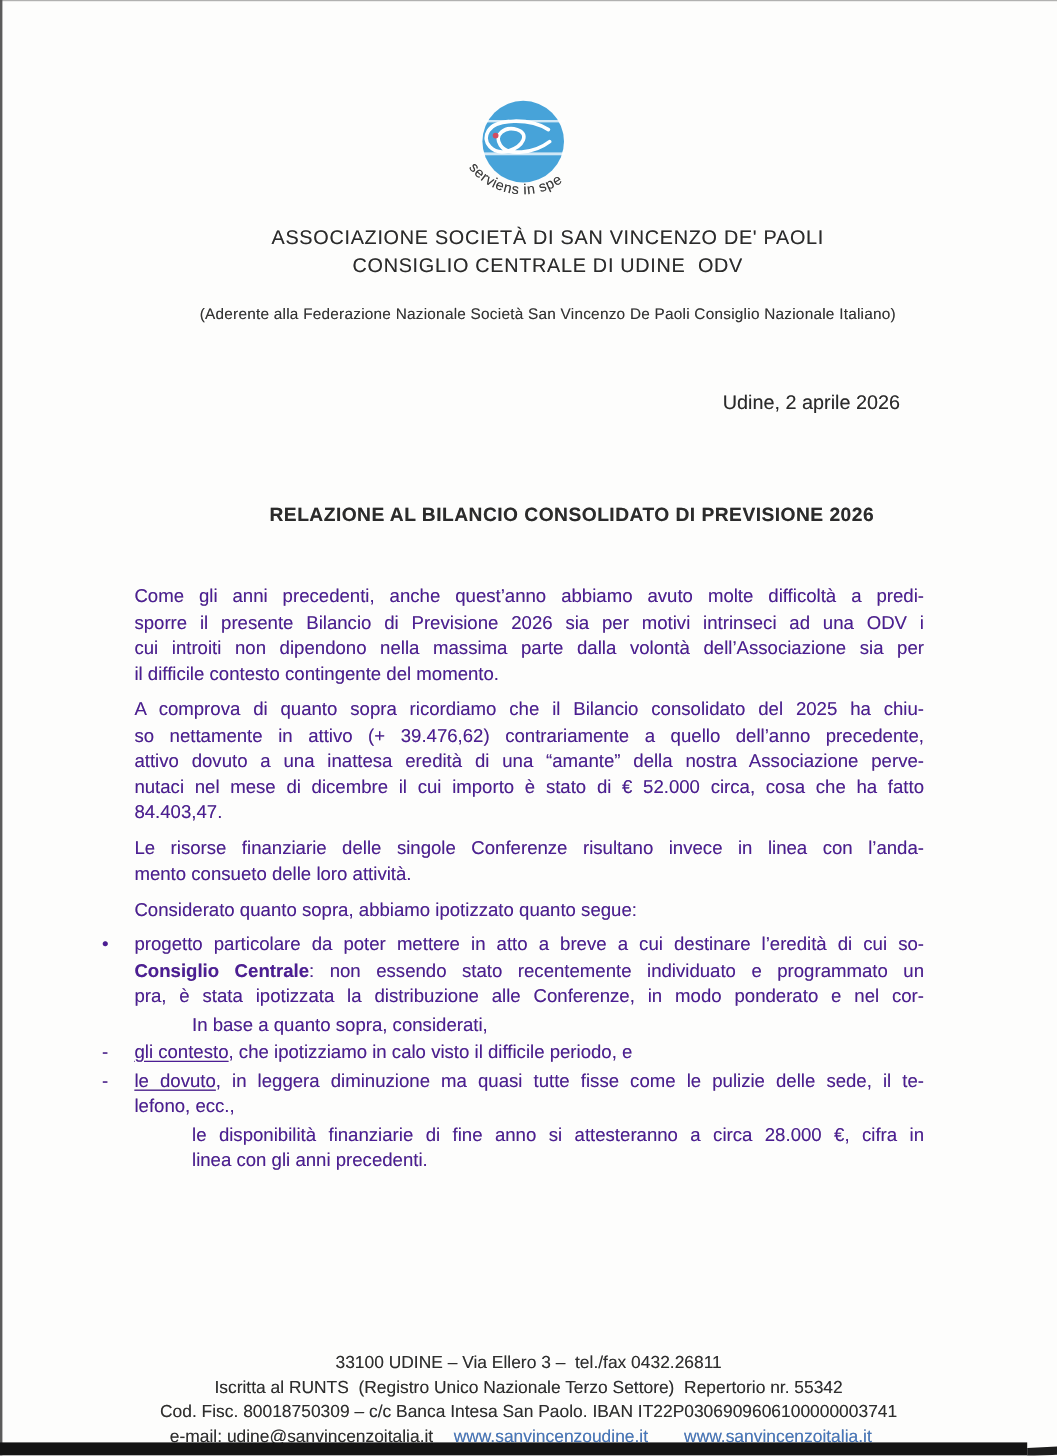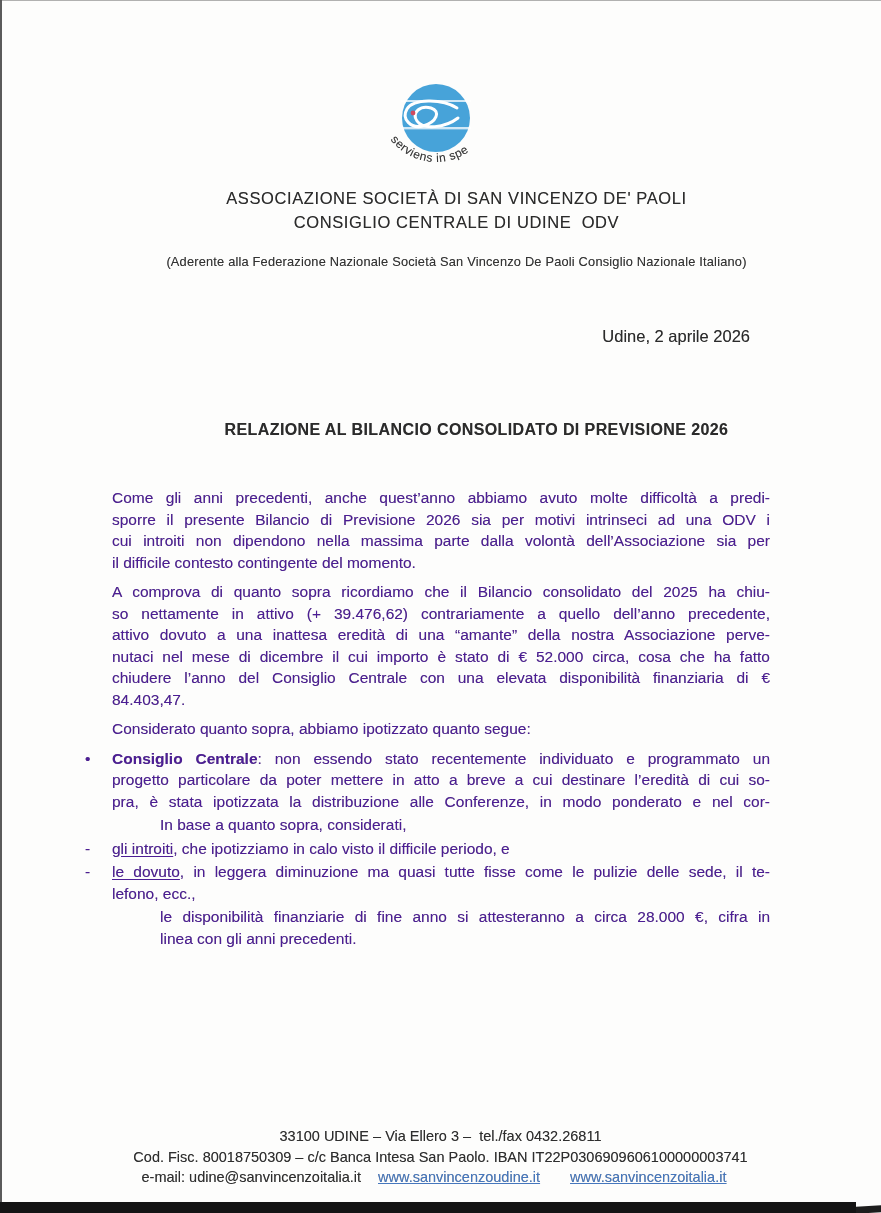--- a/index.html
+++ b/index.html
@@ -94,52 +94,56 @@
         <div class="line">Come gli anni precedenti, anche quest’anno abbiamo avuto molte difficoltà a predi-</div>
         <div class="line">sporre il presente Bilancio di Previsione 2026 sia per motivi intrinseci ad una ODV i</div>
         <div class="line">cui introiti non dipendono nella massima parte dalla volontà dell’Associazione sia per</div>
         <div class="line last">il difficile contesto contingente del momento.</div>
       </div>
       <div class="block para">
         <div class="line">A comprova di quanto sopra ricordiamo che il Bilancio consolidato del 2025 ha chiu-</div>
         <div class="line">so nettamente in attivo (+ 39.476,62) contrariamente a quello dell’anno precedente,</div>
         <div class="line">attivo dovuto a una inattesa eredità di una “amante” della nostra Associazione perve-</div>
         <div class="line">nutaci nel mese di dicembre il cui importo è stato di € 52.000 circa, cosa che ha fatto</div>
-        <div class="line">chiudere l’anno del Consiglio Centrale con una elevata disponibilità finanziaria di €</div>
         <div class="line last">84.403,47.</div>
+      </div>
+      <div class="block para">
+        <div class="line">Le risorse finanziarie delle singole Conferenze risultano invece in linea con l’anda-</div>
+        <div class="line last">mento consueto delle loro attività.</div>
       </div>
       <div class="block para">
         <div class="line last">Considerato quanto sopra, abbiamo ipotizzato quanto segue:</div>
       </div>
       <div class="block bullet">
         <span class="marker">•</span>
+        <div class="line">progetto particolare da poter mettere in atto a breve a cui destinare l’eredità di cui so-</div>
         <div class="line"><b>Consiglio Centrale</b>: non essendo stato recentemente individuato e programmato un</div>
-        <div class="line">progetto particolare da poter mettere in atto a breve a cui destinare l’eredità di cui so-</div>
         <div class="line">pra, è stata ipotizzata la distribuzione alle Conferenze, in modo ponderato e nel cor-</div>
       </div>
       <div class="block indent1">
         <div class="line last">In base a quanto sopra, considerati,</div>
       </div>
       <div class="block dash">
         <span class="marker">-</span>
-        <div class="line last"><u>gli introiti</u>, che ipotizziamo in calo visto il difficile periodo, e</div>
+        <div class="line last"><u>gli contesto</u>, che ipotizziamo in calo visto il difficile periodo, e</div>
       </div>
       <div class="block dash">
         <span class="marker">-</span>
         <div class="line"><u>le dovuto</u>, in leggera diminuzione ma quasi tutte fisse come le pulizie delle sede, il te-</div>
         <div class="line last">lefono, ecc.,</div>
       </div>
       <div class="block indent1">
         <div class="line">le disponibilità finanziarie di fine anno si attesteranno a circa 28.000 €, cifra in</div>
         <div class="line last">linea con gli anni precedenti.</div>
       </div>
     </div>
 
   <div class="footer">
     <div>33100 UDINE – Via Ellero 3 –&nbsp; tel./fax 0432.26811</div>
+    <div>Iscritta al RUNTS&nbsp; (Registro Unico Nazionale Terzo Settore)&nbsp; Repertorio nr. 55342</div>
     <div>Cod. Fisc. 80018750309 – c/c Banca Intesa San Paolo. IBAN IT22P0306909606100000003741</div>
     <div class="webline">
       <span>e-mail: udine@sanvincenzoitalia.it</span>
       <span class="weblink" style="color: rgb(70, 119, 189);">www.sanvincenzoudine.it</span>
       <span class="weblink" style="color: rgb(70, 119, 189);">www.sanvincenzoitalia.it</span>
     </div>
   </div>
 
   <div class="scan-edge-left"></div>
   <div class="scan-edge-top"></div>

